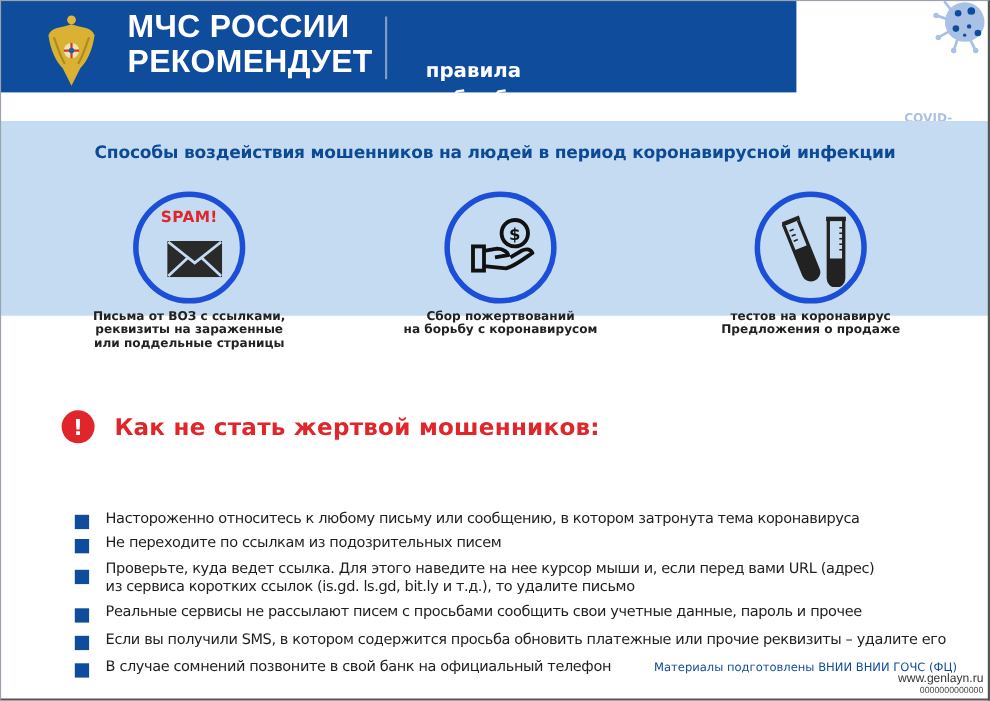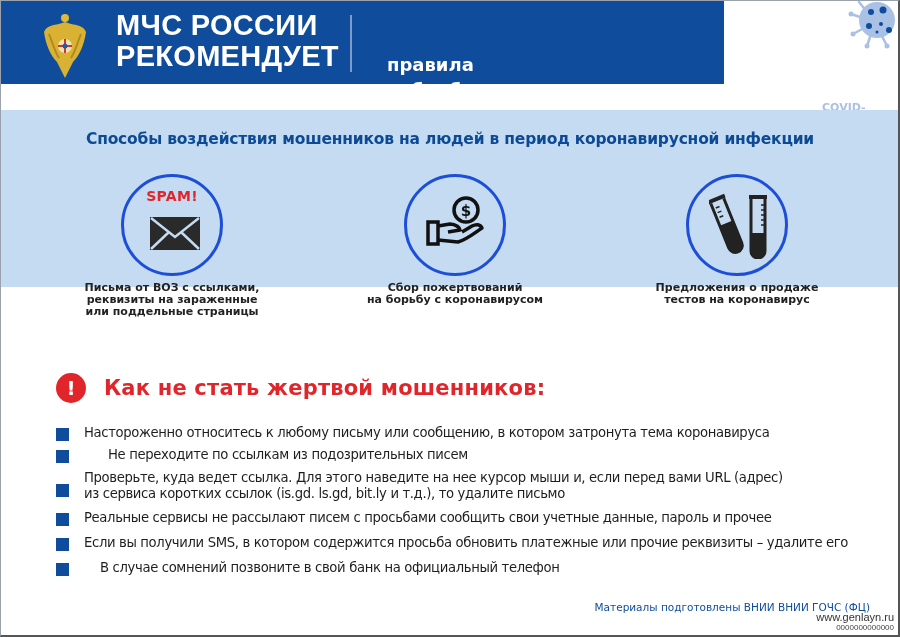--- a/index.html
+++ b/index.html
@@ -13,29 +13,29 @@
   .brand { position: absolute; left: 116px; top: 10px; color: #fff; font-family: "Liberation Sans", sans-serif; font-weight: bold; font-size: 29px; line-height: 31px; letter-spacing: 0.3px; }
   .brand-sep { position: absolute; left: 350px; top: 15px; width: 2px; height: 57px; background: #7f9cc8; }
   .subtitle { position: absolute; left: 387px; top: 18px; color: #fff; font-family: "DejaVu Sans", sans-serif; font-weight: bold; font-size: 18px; line-height: 25px; margin-top: 34px; }
   .virus { position: absolute; left: 845px; top: 0; width: 55px; height: 50px; }
   .covid { position: absolute; left: 822px; top: 60px; color: #a9c1e4; font-family: "DejaVu Sans", sans-serif; font-weight: bold; font-size: 11px; margin-top: 41px; }
 
   
   .methods { position: absolute; left: 0; top: 110px; width: 900px; height: 177px; background: #c5dbf1; }
   .methods-title { position: absolute; left: 0; top: 20px; width: 900px; text-align: center; color: #0d4a96; font-family: "DejaVu Sans", sans-serif; font-weight: bold; font-size: 15.5px; letter-spacing: -0.2px; }
   .method { position: absolute; top: 64px; width: 240px; text-align: center; }
-  .method .circle { width: 102px; height: 102px; margin: 0 auto; border: 3px solid #1d4ed8; border-radius: 50%; position: relative; background: #c5dbf1; }
+  .method .circle { width: 102px; height: 102px; margin: 0 auto; border: 5px solid #1d4ed8; border-radius: 50%; position: relative; background: #c5dbf1; }
   .method .cap { margin-top: 6px; color: #222; font-family: "DejaVu Sans", sans-serif; font-weight: bold; font-size: 11px; line-height: 12px; }
   .spam { position: absolute; left: 0; right: 0; top: 11px; text-align: center; color: #e1262b; font-family: "DejaVu Sans", sans-serif; font-weight: bold; font-size: 14px; letter-spacing: 0.3px; }
 
   
   .rules-head { position: absolute; left: 56px; top: 373px; display: flex; align-items: center; }
   .excl { width: 30px; height: 30px; border-radius: 50%; background: #e1262b; color: #fff; display: flex; align-items: center; justify-content: center; font-family: "DejaVu Sans", sans-serif; font-weight: bold; font-size: 20px; }
   .rules-title { margin-left: 18px; color: #e1262b; font-family: "DejaVu Sans", sans-serif; font-weight: bold; font-size: 21px; letter-spacing: 0.2px; }
-  .rule { position: absolute; left: 56px; display: flex; align-items: center; }
+  .rule { position: absolute; left: 68px; display: flex; align-items: flex-start; margin-top: 40px; }
   .rule .bullet { width: 13px; height: 13px; background: #0f4c9c; margin-top: 4px; flex: none; }
   .rule .text { margin-left: 15px; color: #1e1e1e; font-family: "DejaVu Sans", sans-serif; font-size: 13.2px; line-height: 16px; letter-spacing: -0.35px; white-space: pre-line; }
 
   .footer-credit { position: absolute; right: 30px; top: 601px; color: #0f4c9c; font-family: "DejaVu Sans", sans-serif; font-size: 10.5px; }
   .site { position: absolute; right: 6px; top: 612px; color: #333; font-family: Liberation Sans, sans-serif; font-size: 11px; text-align: right; line-height: 11px; }
   .site small { display: block; font-size: 8px; line-height: 9px; color: #444; }
 </style>
 </head>
 <body>
 
@@ -123,53 +123,53 @@
           <path d="M11 32 L25 32 L25 56 A7 7 0 0 1 11 56 Z" fill="#222"></path>
           <path d="M14 14 L18 14 M14 19 L18 19 M14 24 L18 24" stroke="#222" stroke-width="1.5"></path>
         </g>
         <rect x="40" y="4" width="18" height="4" fill="#222"></rect>
         <path d="M42 8 L42 60 A7 7 0 0 0 56 60 L56 8" fill="none" stroke="#222" stroke-width="3"></path>
         <path d="M42 42 L56 42 L56 60 A7 7 0 0 1 42 60 Z" fill="#222"></path>
         <path d="M52 14 L55 14 M52 19 L55 19 M52 24 L55 24 M52 29 L55 29 M52 34 L55 34" stroke="#222" stroke-width="1.5"></path>
       </svg>
     </div>
     <div class="cap">
+      <div>тестов на коронавирус</div>
       <div>Предложения о продаже</div>
-      <div>тестов на коронавирус</div>
     </div>
   </div>
 </div>
 
 <div class="rules-head">
   <div class="excl">!</div>
   <div class="rules-title">Как не стать жертвой мошенников:</div>
 </div>
 
 <div class="rule" style="top:424px;">
   <div class="bullet"></div>
   <div class="text">Настороженно относитесь к любому письму или сообщению, в котором затронута тема коронавируса</div>
 </div>
-<div class="rule" style="top:446px;gap:24px;">
+<div class="rule" style="top:446px;">
   <div class="bullet"></div>
   <div class="text">Не переходите по ссылкам из подозрительных писем</div>
 </div>
 <div class="rule" style="top:470px;">
   <div class="bullet" style="margin-top:8px;"></div>
   <div class="text">Проверьте, куда ведет ссылка. Для этого наведите на нее курсор мыши и, если перед вами URL (адрес)
 из сервиса коротких ссылок (is.gd. ls.gd, bit.ly и т.д.), то удалите письмо</div>
 </div>
 <div class="rule" style="top:509px;">
   <div class="bullet"></div>
   <div class="text">Реальные сервисы не рассылают писем с просьбами сообщить свои учетные данные, пароль и прочее</div>
 </div>
 <div class="rule" style="top:534px;">
   <div class="bullet"></div>
   <div class="text">Если вы получили SMS, в котором содержится просьба обновить платежные или прочие реквизиты – удалите его</div>
 </div>
-<div class="rule" style="top:559px;gap:16px;">
+<div class="rule" style="top:559px;">
   <div class="bullet"></div>
   <div class="text">В случае сомнений позвоните в свой банк на официальный телефон</div>
 </div>
 
 <div class="footer-credit">Материалы подготовлены ВНИИ ВНИИ ГОЧС (ФЦ)</div>
 <div class="site">
   <span>www.genlayn.ru</span>
   <small>0000000000000</small>
 </div>
 

